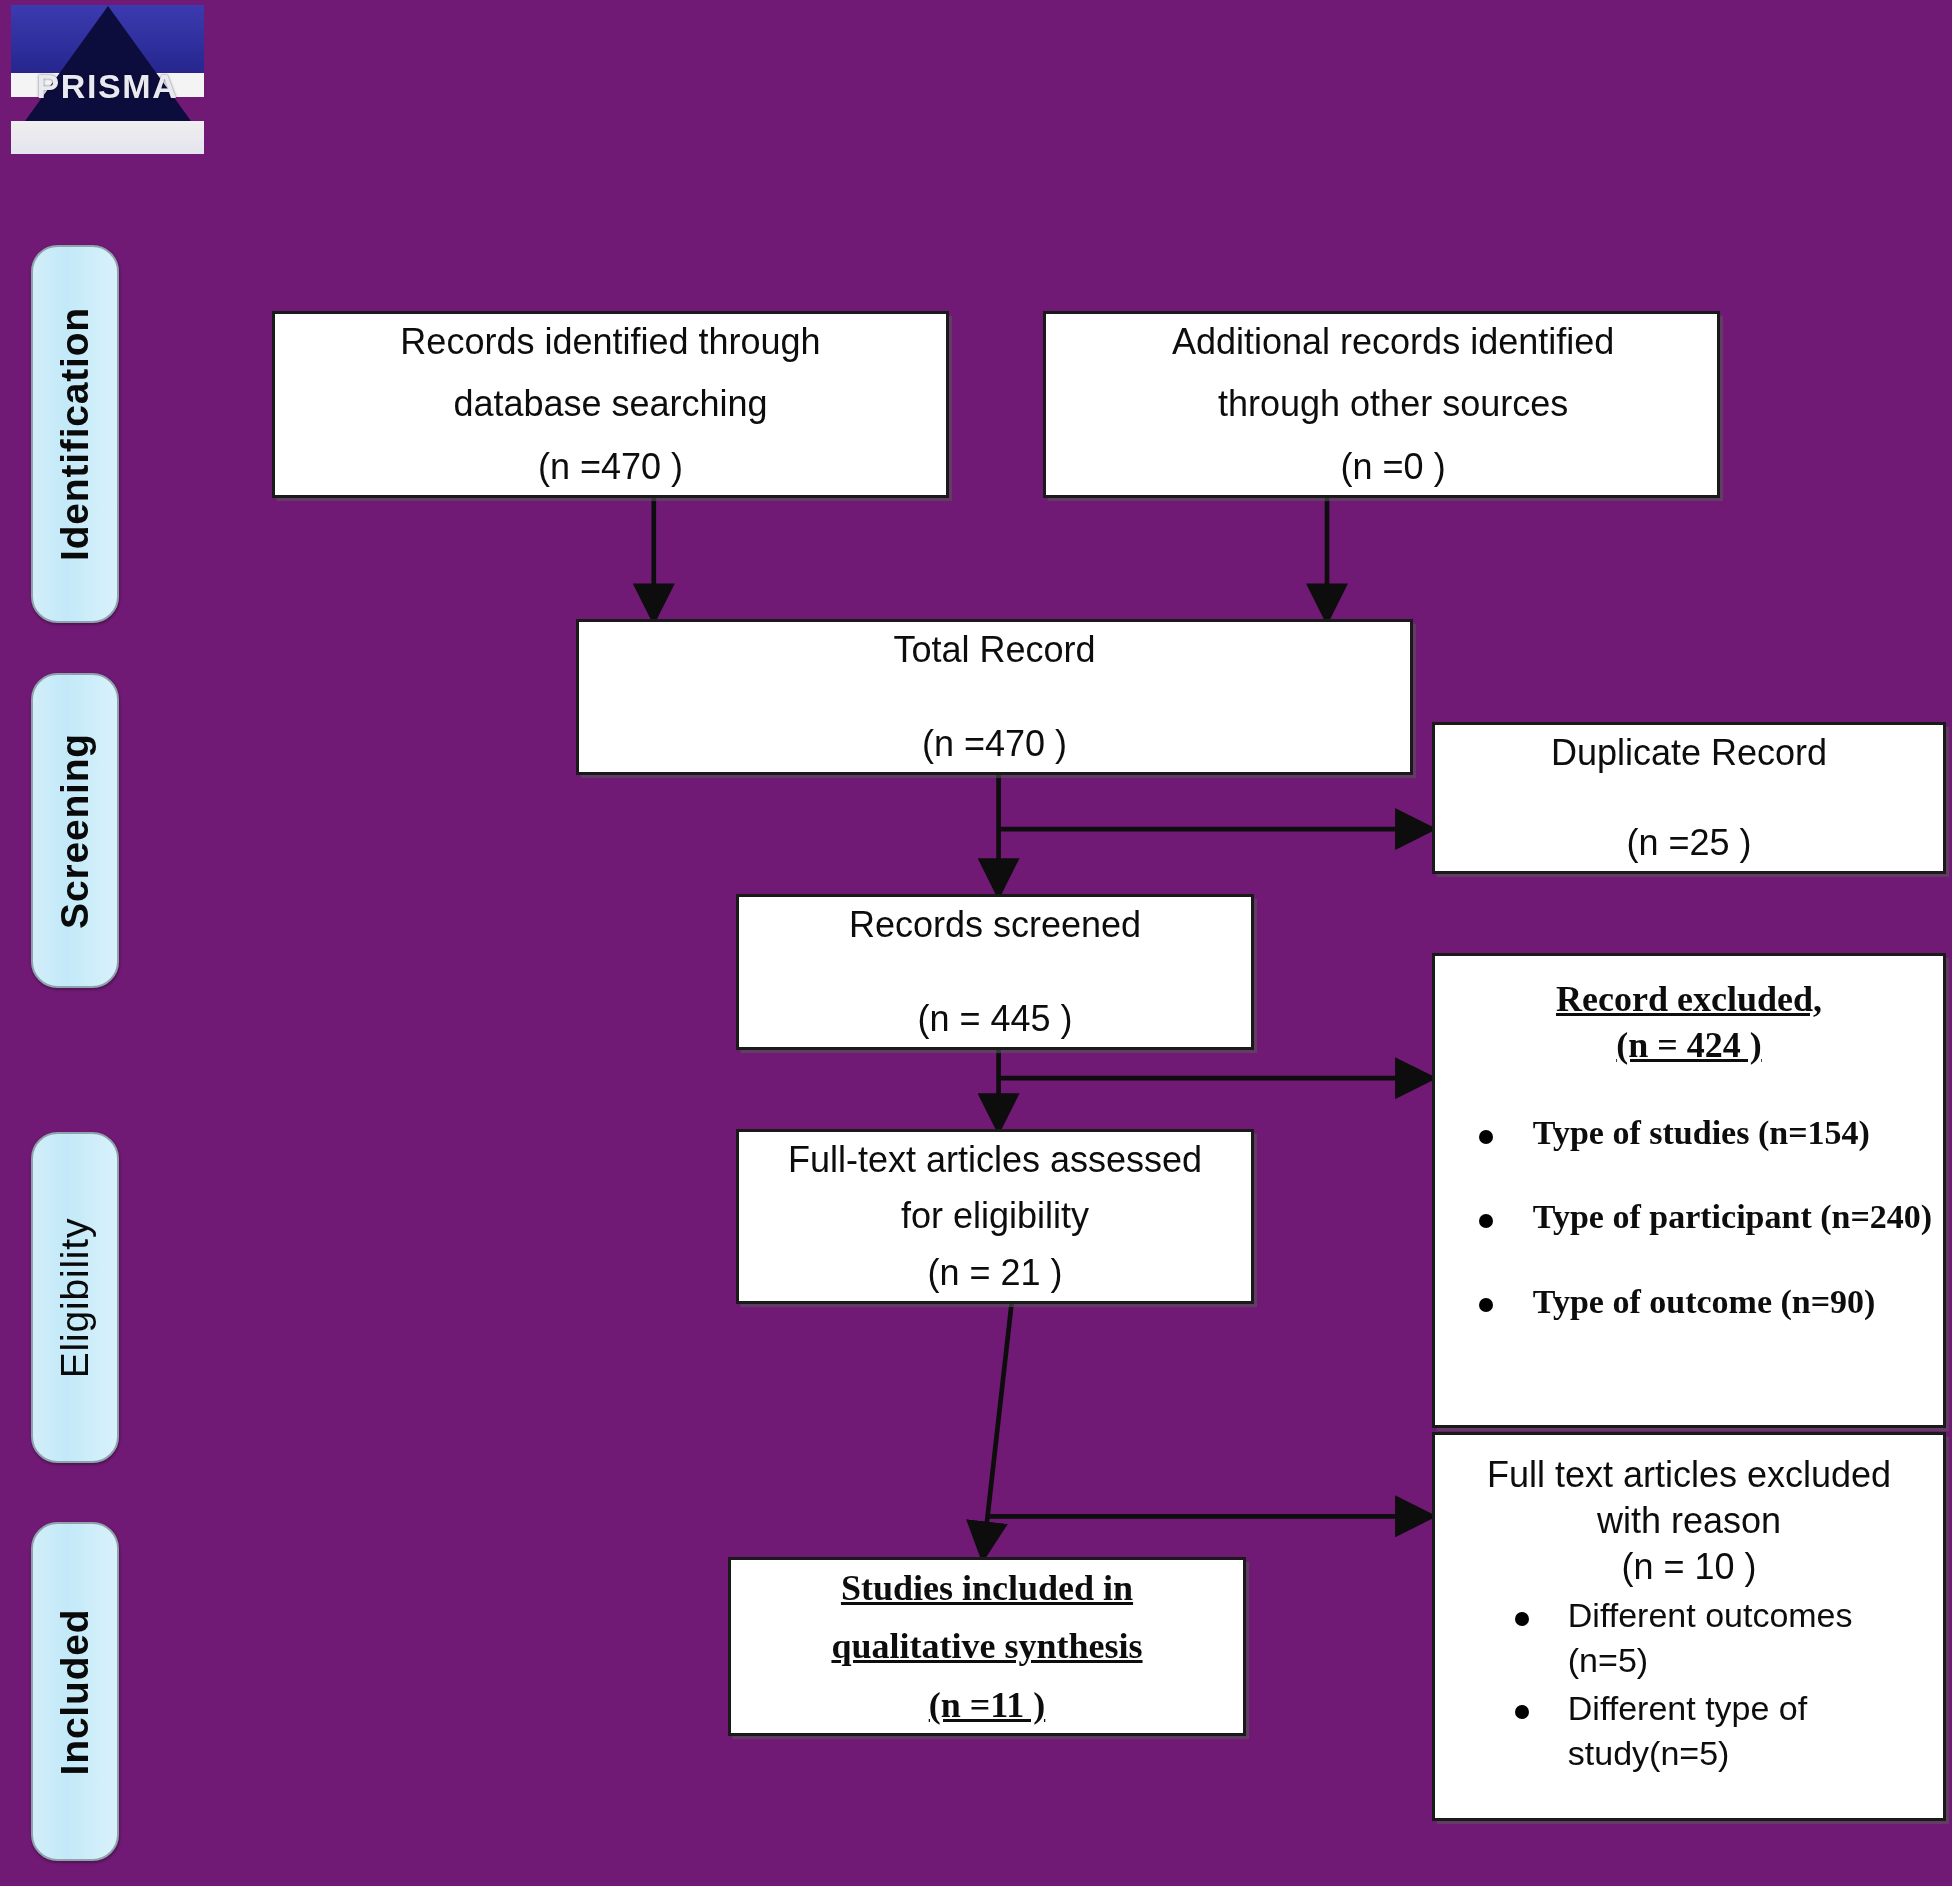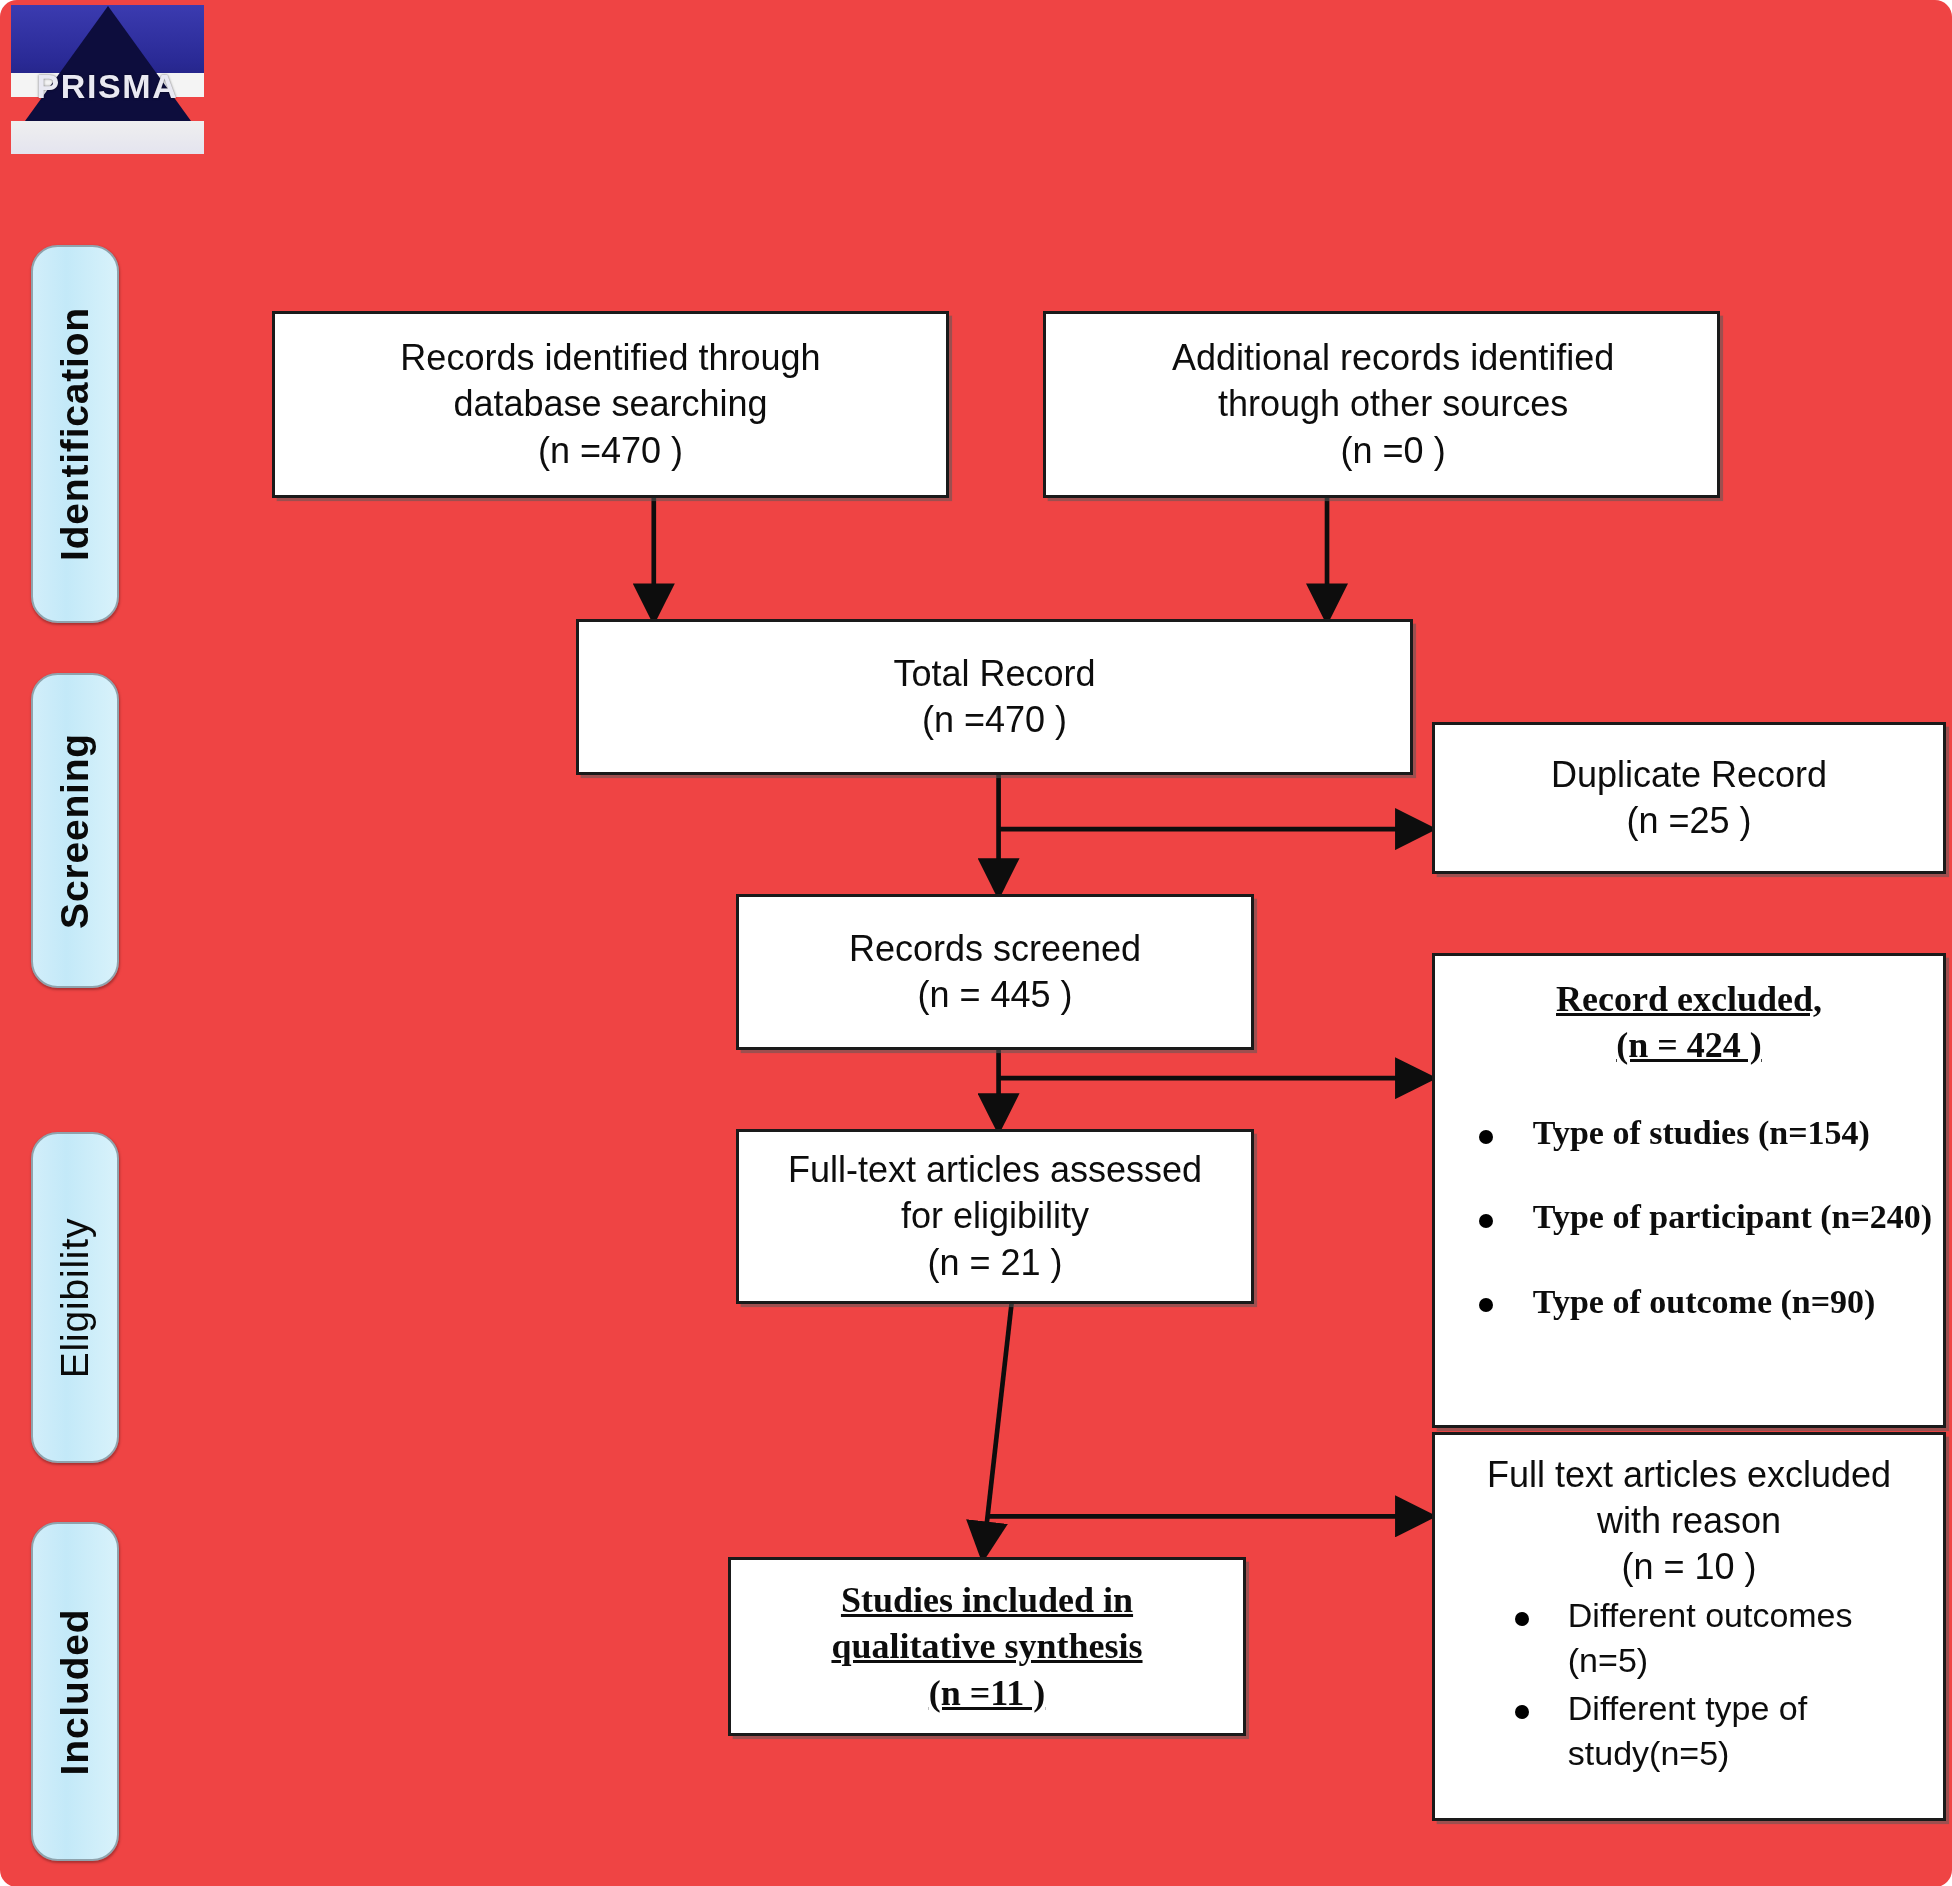--- a/index.html
+++ b/index.html
@@ -4,24 +4,23 @@
 <style>
   html, body {
     margin: 0;
     padding: 0;
     background: #ffffff;
   }
   #page {
     position: relative;
     width: 1952px;
     height: 1887px;
-    background: #ef4444;
+    background: #701a75;
     font-family: "Liberation Sans", sans-serif;
     overflow: hidden;
-    border-radius: 17px;
   }
 
   
   #prisma-logo {
     position: absolute;
     left: 11px;
     top: 4.7px;
     width: 193px;
     height: 149px;
   }
@@ -89,21 +88,21 @@
   
   .flow-box {
     position: absolute;
     background: #ffffff;
     border: 3.1px solid #1a1a1a;
     box-shadow: 3.9px 3.9px 0 -0.8px rgba(90,90,90,.55);
     box-sizing: border-box;
     display: flex;
     flex-direction: column;
     align-items: center;
-    justify-content: center;
+    justify-content: space-between;
     text-align: center;
     padding: 4.7px 7.8px;
   }
   .flow-box .line {
     font-size: 36px;
     line-height: 1.28;
     color: #0d0d0d;
     white-space: nowrap;
     font-family: "Liberation Sans", sans-serif;
   }

